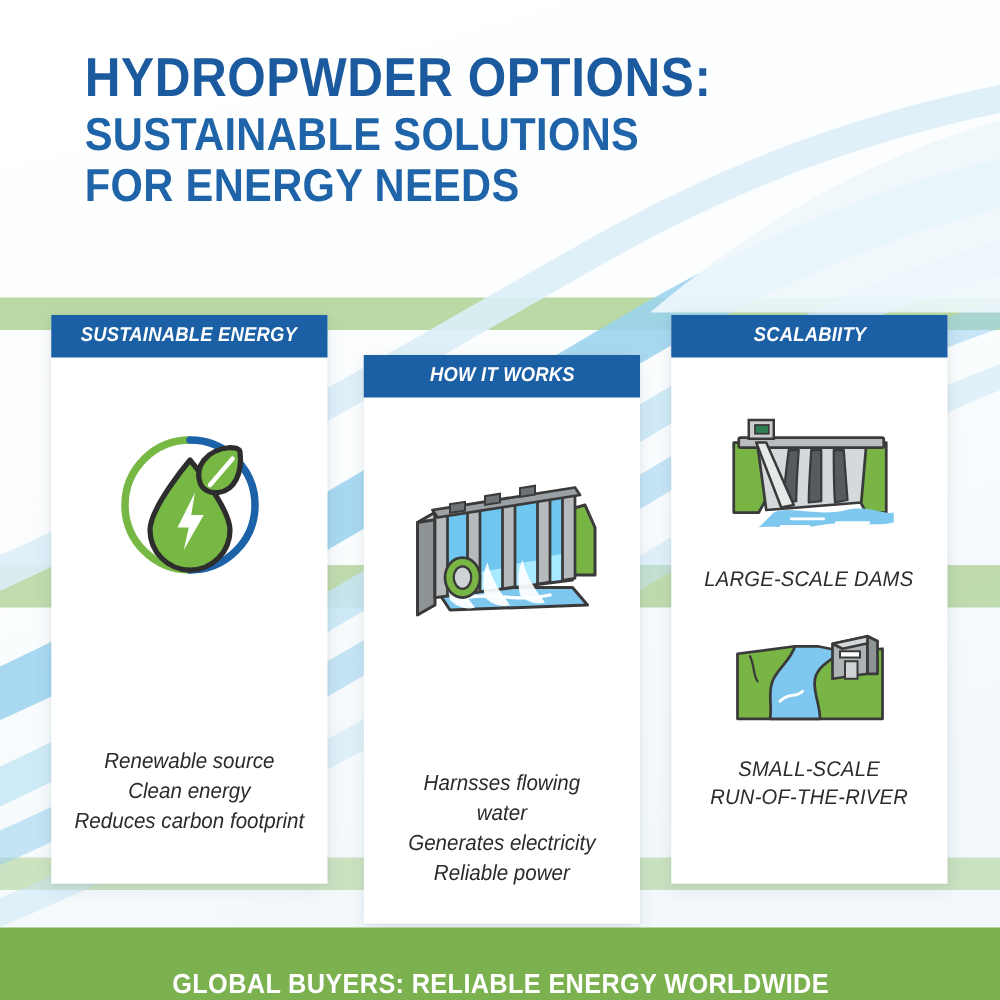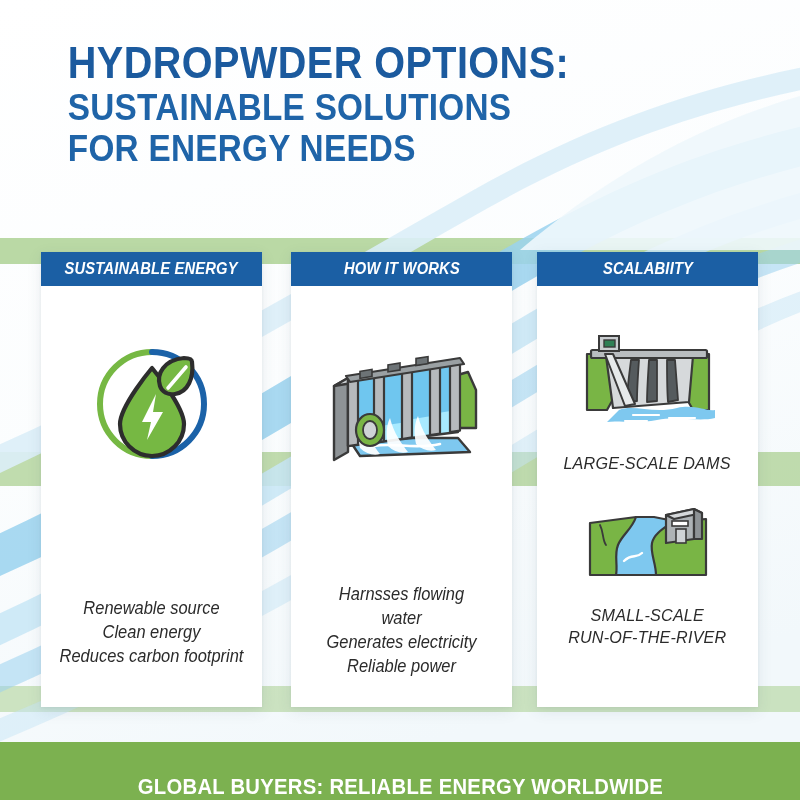--- a/index.html
+++ b/index.html
@@ -68,21 +68,21 @@
     top: 252px;
     background: #ffffff;
     box-shadow: 0 4px 14px rgba(60, 80, 100, 0.10), 0 1px 3px rgba(60,80,100,0.07);
     z-index: 4;
     display: flex;
     flex-direction: column;
     align-items: center;
     font-style: italic;
   }
   #card-1 { left: 41px;  width: 221px; height: 455px; }
-  #card-2 { left: 291px; width: 221px; height: 455px; }
+  #card-2 { left: 291px; width: 221px; height: 455px; margin-top: 32px; }
   #card-3 { left: 537px; width: 221px; height: 455px; justify-content: center; }
 
   .card-header {
     width: 100%;
     height: 34px;
     background: #1b5fa4;
     color: #ffffff;
     display: flex;
     align-items: center;
     justify-content: center;

